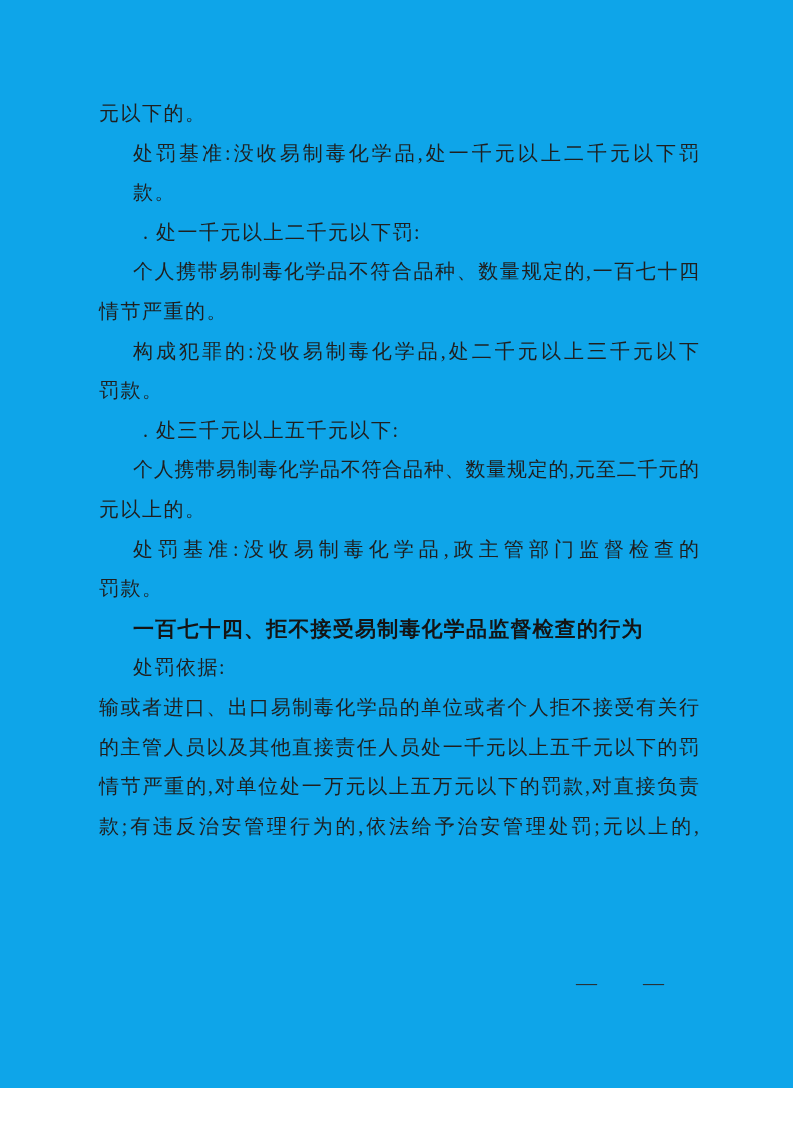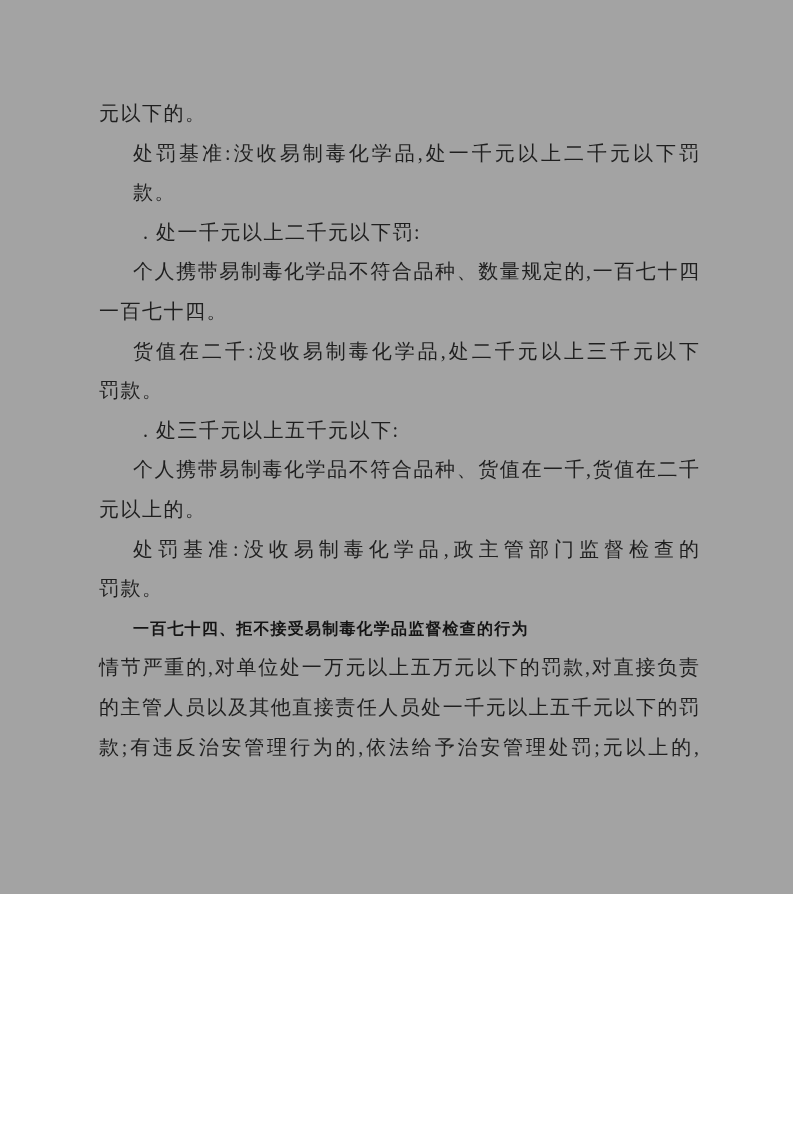--- a/index.html
+++ b/index.html
@@ -3,22 +3,22 @@
 <meta charset="utf-8">
 <style>
   html, body {
     margin: 0;
     padding: 0;
     background: #ffffff;
   }
   .page {
     position: relative;
     width: 793px;
-    height: 894px;
-    background: #a3a3a3;
+    height: 1088px;
+    background: #0ea5e9;
     overflow: hidden;
     font-family: "Liberation Serif", "DejaVu Serif", serif;
     color: #1f1f1f;
   }
   .text-block {
     position: absolute;
     left: 99px;
     top: 94px;
     width: 600px;
   }
@@ -37,21 +37,21 @@
   
   .j {
     letter-spacing: 0;
     text-align: justify;
     text-align-last: justify;
     text-justify: inter-character;
   }
   .head {
     font-family: "Liberation Sans", "DejaVu Sans", sans-serif;
     font-weight: bold;
-    font-size: 16px;
+    font-size: 21px;
     letter-spacing: 1.2px;
     color: #141414;
   }
   .footer {
     position: absolute;
     top: 963px;
     left: 0;
     width: 793px;
     height: 40px;
     line-height: 40px;
@@ -69,31 +69,33 @@
 <body>
 
 <div class="page">
 
   <div class="text-block">
     <div class="line">元以下的。</div>
     <div class="line i j">处罚基准:没收易制毒化学品,处一千元以上二千元以下罚</div>
     <div class="line i">款。</div>
     <div class="line i2">. 处一千元以上二千元以下罚:</div>
     <div class="line i j">个人携带易制毒化学品不符合品种、数量规定的,一百七十四</div>
-    <div class="line">一百七十四。</div>
-    <div class="line i j">货值在二千:没收易制毒化学品,处二千元以上三千元以下</div>
+    <div class="line">情节严重的。</div>
+    <div class="line i j">构成犯罪的:没收易制毒化学品,处二千元以上三千元以下</div>
     <div class="line">罚款。</div>
     <div class="line i2">. 处三千元以上五千元以下:</div>
-    <div class="line i j">个人携带易制毒化学品不符合品种、货值在一千,货值在二千</div>
+    <div class="line i j">个人携带易制毒化学品不符合品种、数量规定的,元至二千元的</div>
     <div class="line">元以上的。</div>
     <div class="line i j">处罚基准:没收易制毒化学品,政主管部门监督检查的</div>
     <div class="line">罚款。</div>
     <div class="line i head">一百七十四、拒不接受易制毒化学品监督检查的行为</div>
+    <div class="line i">处罚依据:</div>
+    <div class="line j">输或者进口、出口易制毒化学品的单位或者个人拒不接受有关行</div>
+    <div class="line j">的主管人员以及其他直接责任人员处一千元以上五千元以下的罚</div>
     <div class="line j">情节严重的,对单位处一万元以上五万元以下的罚款,对直接负责</div>
-    <div class="line j">的主管人员以及其他直接责任人员处一千元以上五千元以下的罚</div>
     <div class="line j">款;有违反治安管理行为的,依法给予治安管理处罚;元以上的,</div>
   </div>
 
   <div class="footer">
     <span class="dash dash-left">—</span>
     <span class="dash dash-right">—</span>
   </div>
 
 </div>
 

